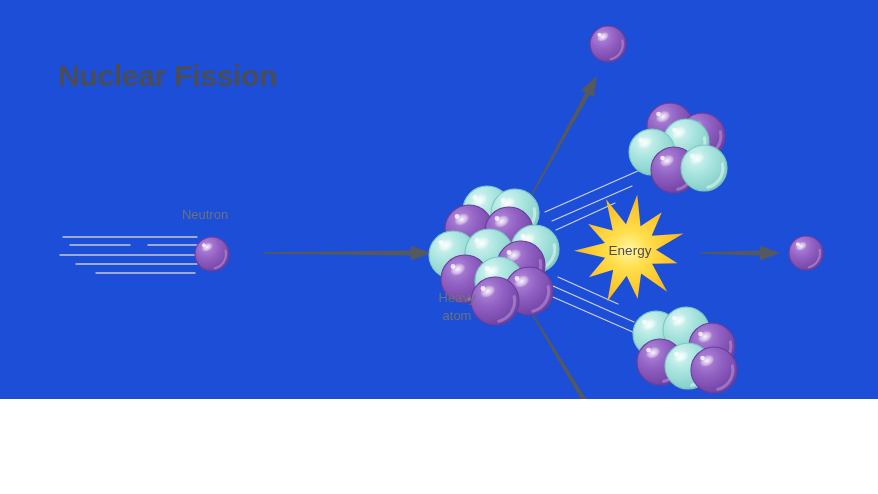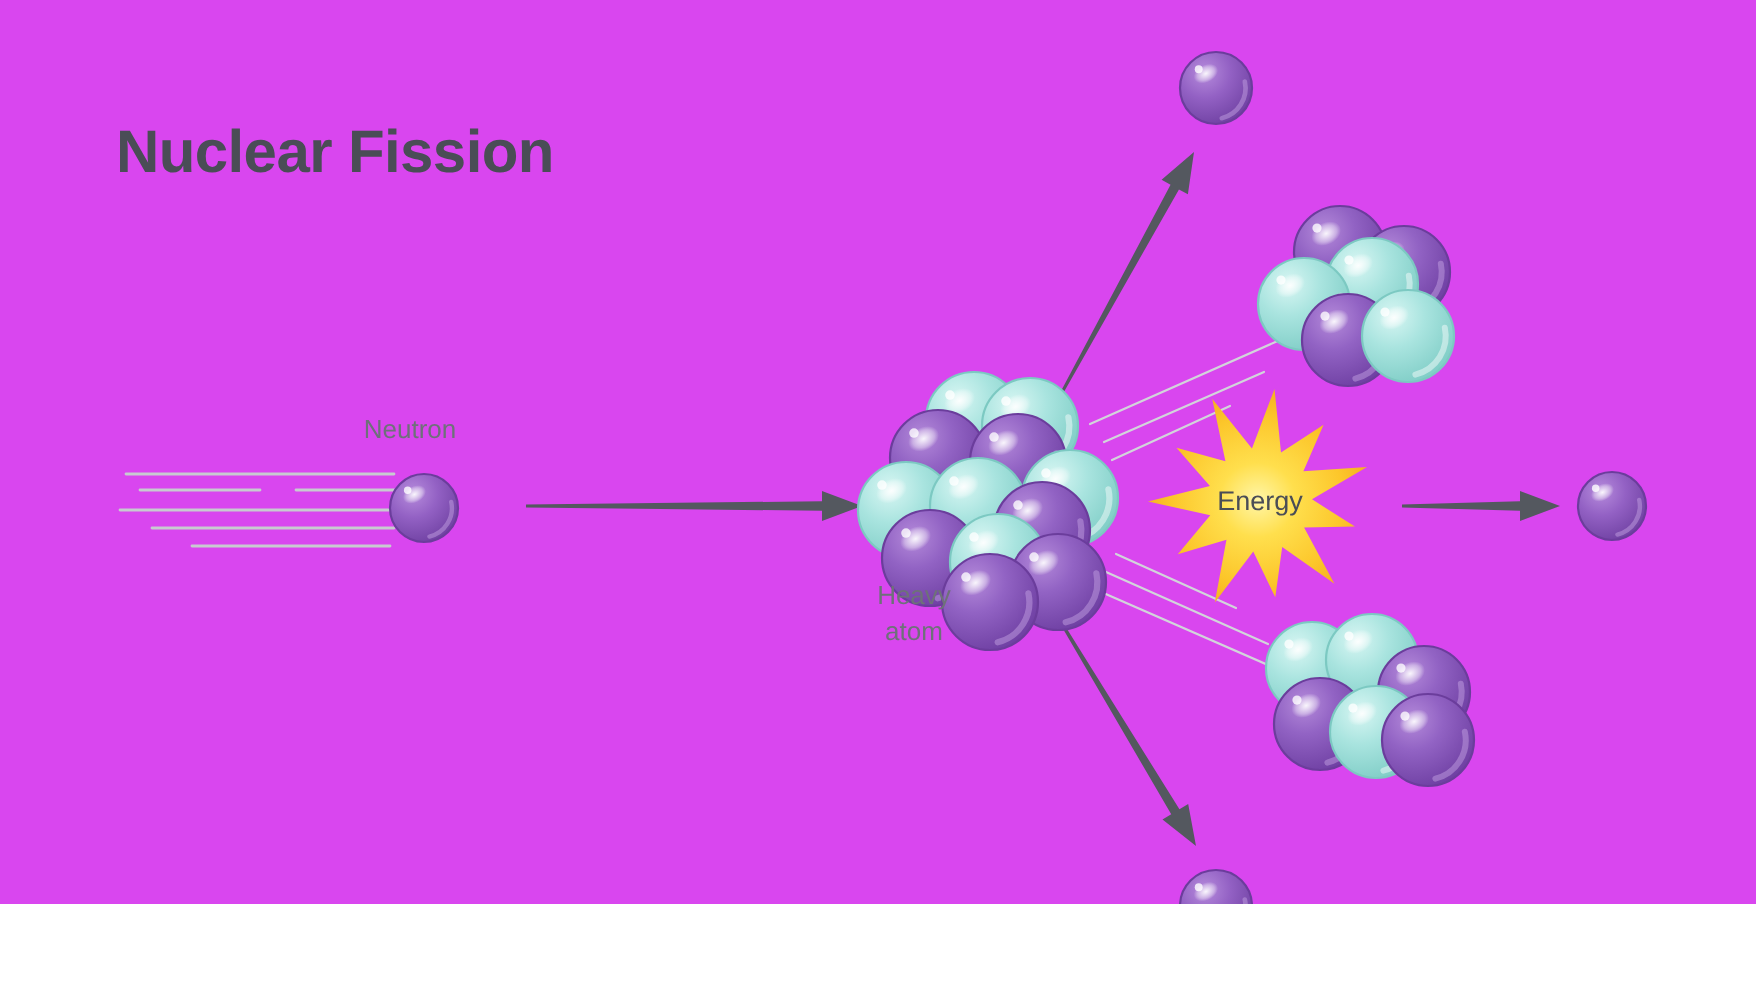--- a/index.html
+++ b/index.html
@@ -4,22 +4,22 @@
 <title>Nuclear Fission</title>
 <style>
   html, body {
     margin: 0;
     padding: 0;
     background: #ffffff;
   }
   #stage {
     position: relative;
     width: 878px;
-    height: 452px;
-    background: #d946ef;
+    height: 399px;
+    background: #1d4ed8;
     overflow: hidden;
     font-family: "Liberation Sans", sans-serif;
   }
   #diagram-svg {
     position: absolute;
     left: 0;
     top: 0;
     width: 878px;
     height: 494px;
   }

